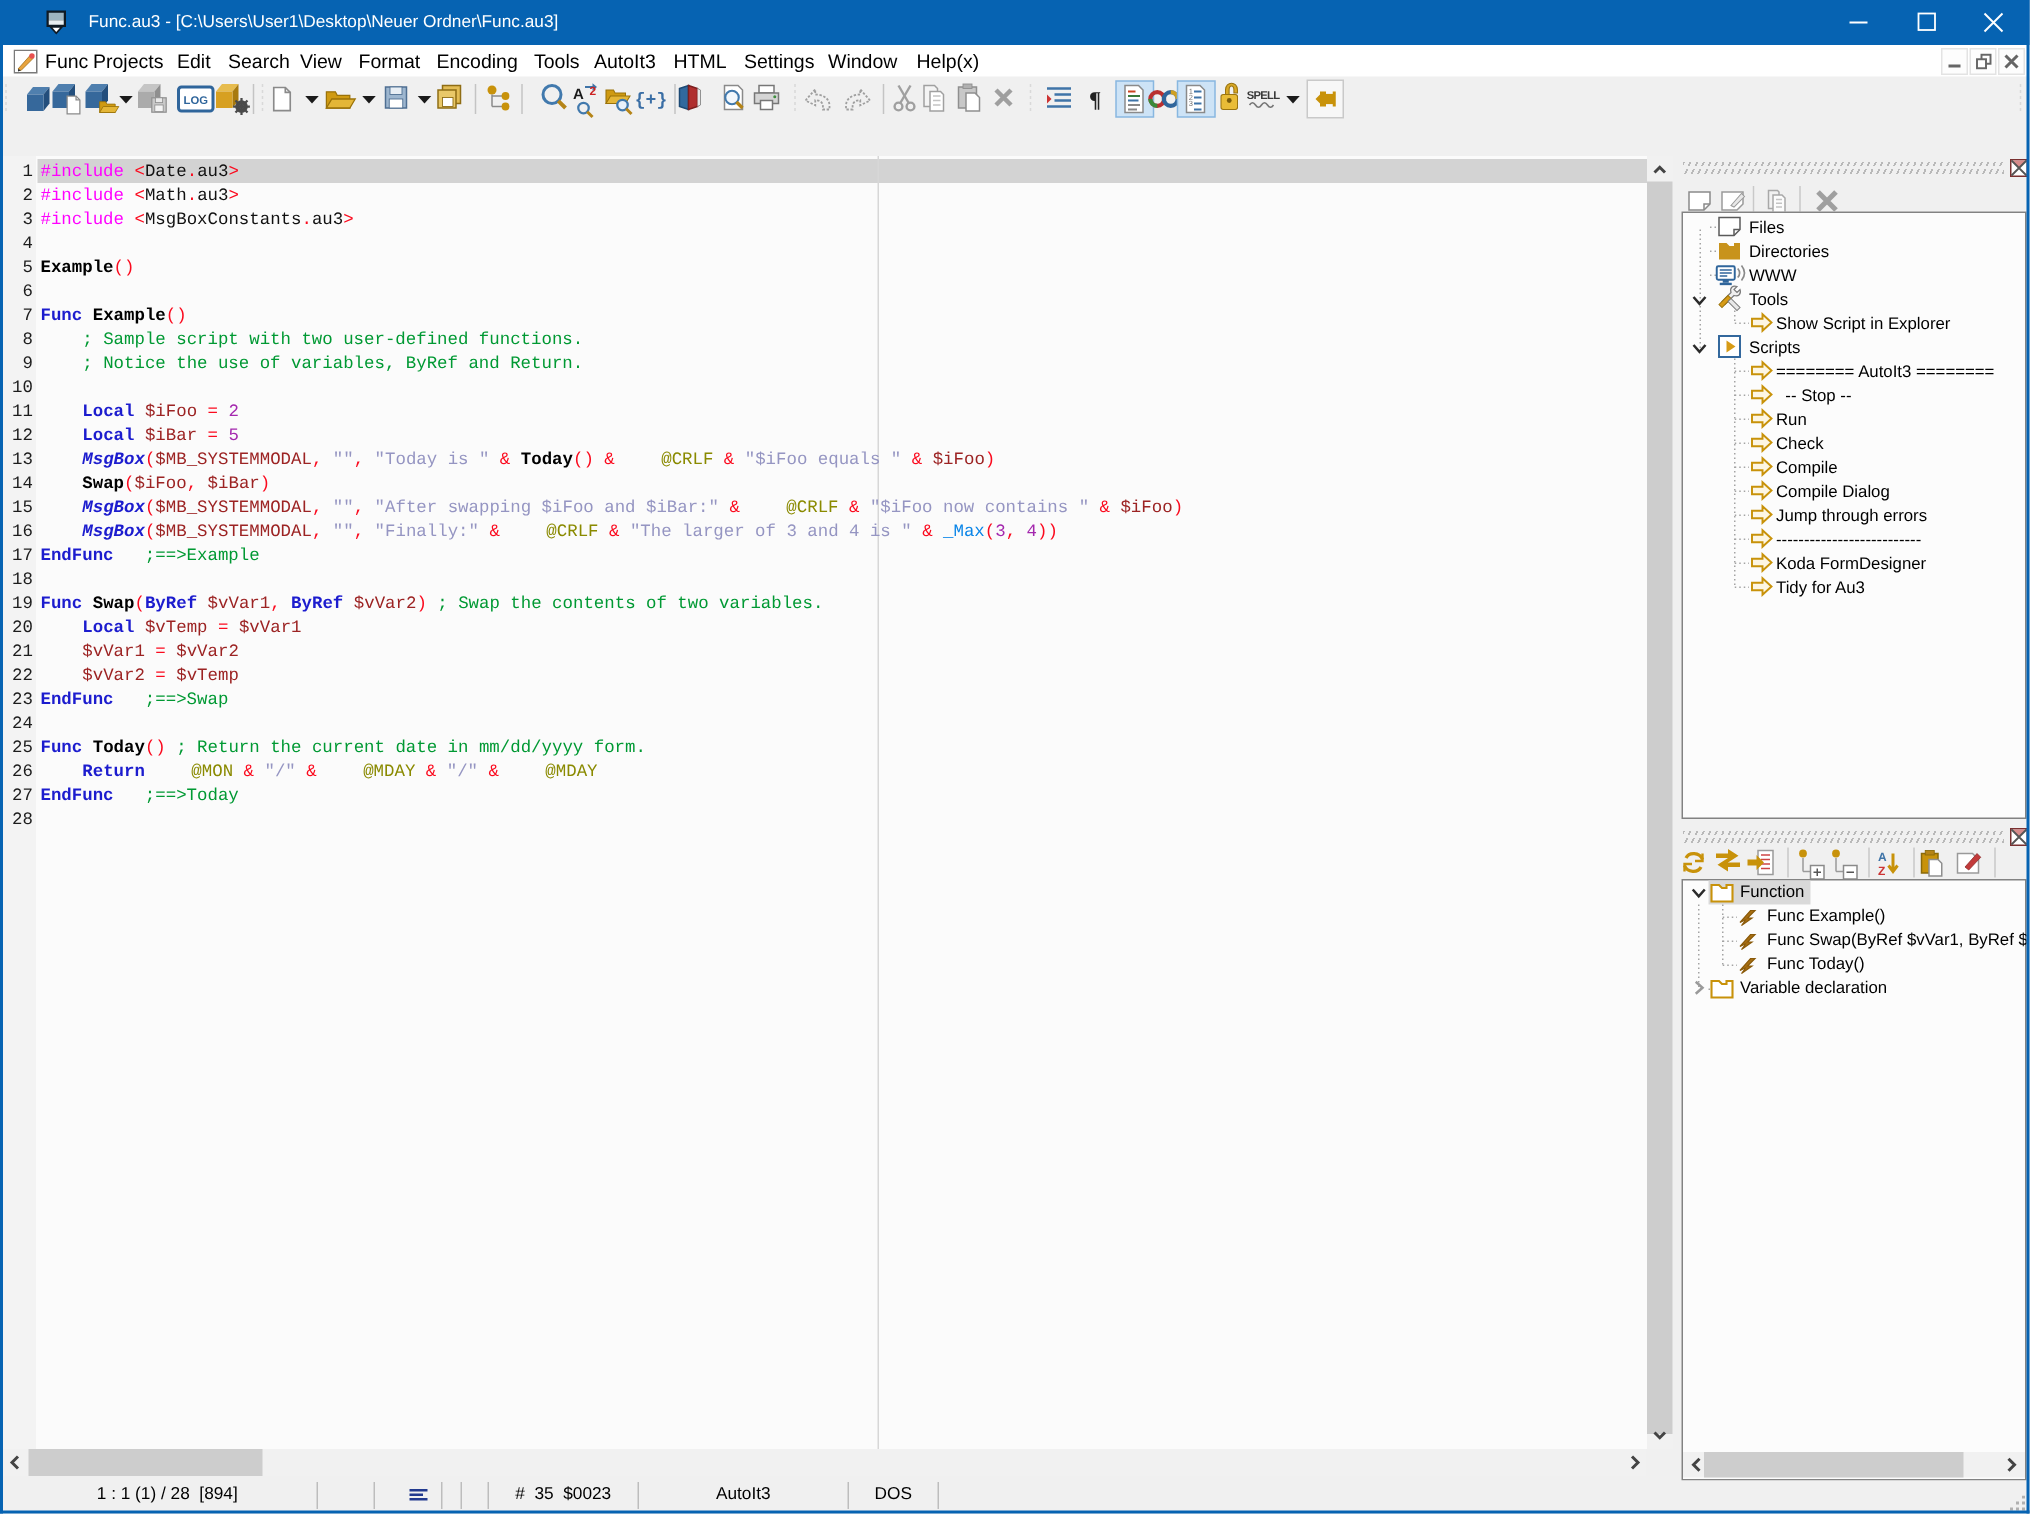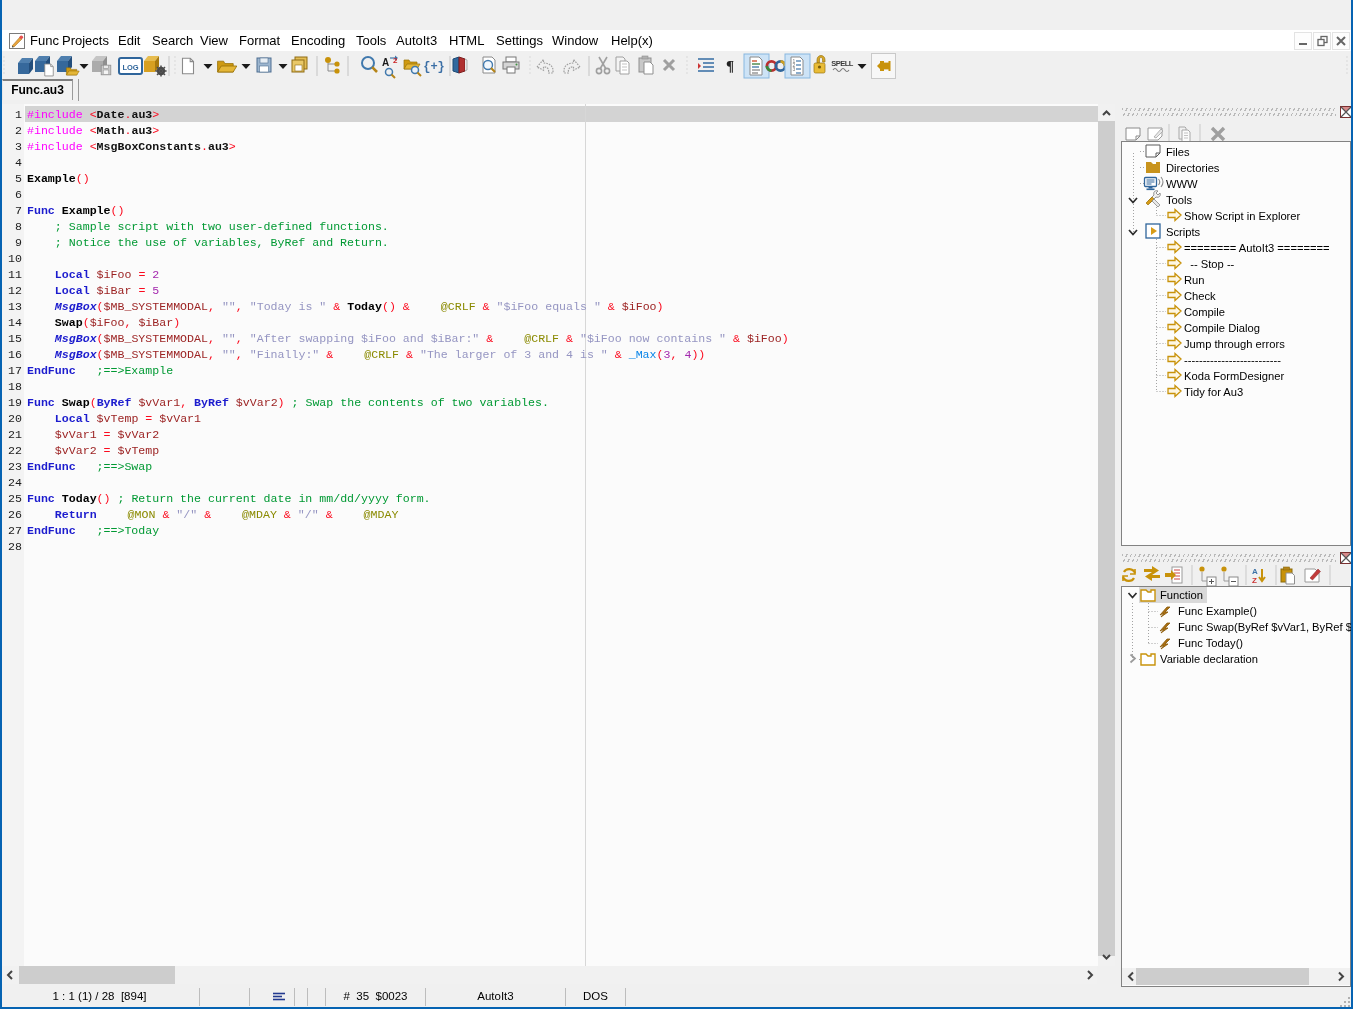--- a/index.html
+++ b/index.html
@@ -31,21 +31,21 @@
 #gutter { position:absolute; left:0px; top:3px; width:20px; background:#f3f3f3; text-align:right;
   font-family:"Liberation Mono",monospace; font-size:11.6px; line-height:16px; color:#1c1c1c; }
 #gutterbg { position:absolute; left:0; top:0; width:22px; height:862px; background:#f3f3f3; }
 #caretline { position:absolute; left:23px; top:2px; width:1073px; height:16px; background:#d3d3d3; }
 #edgeline { position:absolute; left:583px; top:0; width:1px; height:862px; background:#d7d7d7; }
 #code { position:absolute; left:25px; top:3px; font-family:"Liberation Mono",monospace;
   font-size:11.6px; line-height:16px; color:#111; white-space:pre; }
 .k { color:#1c1cce; font-weight:bold; }
 .f { color:#000000; font-weight:bold; }
 .p { color:#ff00ff; }
-.i { color:#111111; font-weight:bold; }
+.i { color:#111111; font-weight:normal; }
 .c { color:#009933; }
 .s { color:#9595c2; }
 .o { color:#fb0a1e; }
 .v { color:#9c2323; }
 .n { color:#a428ae; }
 .m { color:#8a8a00;padding-left:24px; }
 .b { color:#1c1cce; font-weight:bold; font-style:italic; }
 .u { color:#0a85e8; text-decoration:none; }
 
 
@@ -67,20 +67,35 @@
 
 
 #bl { left:0; top:0; width:2px; height:1009px; background:#0663b2; }
 #br { left:1351px; top:0; width:2px; height:1009px; background:#0663b2; }
 #bb { left:0; top:1007px; width:1353px; height:2px; background:#0663b2; }
 </style>
 </head>
 <body>
 <div id="win">
 
+  <div id="titlebar" class="abs">
+    <svg class="abs" style="left:29px;top:6px" width="18" height="18" viewBox="0 0 18 18">
+      <rect x="2" y="1" width="13" height="11" fill="#0f1a24"></rect>
+      <rect x="3.5" y="2.5" width="10" height="5" fill="#9db4c0"></rect>
+      <rect x="3.5" y="7.5" width="10" height="3" fill="#e8eef1"></rect>
+      <path d="M4 12 L13 12 L8.5 17 Z" fill="#0f1a24"></path>
+      <path d="M6 12.5 L11 12.5 L8.5 15.3 Z" fill="#ffffff"></path>
+    </svg>
+    <div id="title-text" class="abs">Func.au3 - [C:\Users\User1\Desktop\Neuer Ordner\Func.au3]</div>
+    <svg class="abs" style="left:1217px;top:0" width="136" height="30" viewBox="0 0 136 30">
+      <line x1="16" y1="15" x2="28" y2="15" stroke="#fff" stroke-width="1.2"></line>
+      <rect x="62" y="9" width="11" height="11" fill="none" stroke="#fff" stroke-width="1.2"></rect>
+      <path d="M106 9 L118 21 M118 9 L106 21" stroke="#fff" stroke-width="1.3"></path>
+    </svg>
+  </div>
 
   <div id="menubar" class="abs">
     <svg class="abs" style="left:9px;top:3px" width="17" height="17" viewBox="0 0 17 17">
       <rect x="0.5" y="0.5" width="15" height="15" fill="#fff" stroke="#7a7a7a"></rect>
       <path d="M3 13 L11 4 L13 6 L5 14 Z" fill="#e8a33d" stroke="#9a6a14" stroke-width="0.5"></path>
       <circle cx="12.3" cy="4.3" r="1.8" fill="#e85050"></circle>
       <path d="M3 13 L5 14 L3 14.6 Z" fill="#333"></path>
     </svg>
     <span class="mi" style="left:30px">Func</span>
     <span class="mi" style="left:62px">Projects</span>
@@ -339,24 +354,20 @@
       <path d="M-6 0 L-2 -4 L-2 4 Z" fill="#c8920a"></path>
       <rect x="-3" y="-5" width="4" height="10" fill="#c8920a"></rect>
       <rect x="1" y="-3.4" width="5" height="6.8" fill="#c8920a"></rect>
       <rect x="5.5" y="-5" width="2" height="10" fill="#c8920a"></rect>
     </g>
     <line x1="4" y1="4" x2="4" y2="24" stroke="#d9d9d9" stroke-dasharray="2 2"></line>
     <line x1="1347" y1="4" x2="1347" y2="24" stroke="#d9d9d9" stroke-dasharray="2 2"></line>
   </svg>
   </div>
 
-  <div id="tabbar" class="abs">
-    <div id="tab1">Func.au3</div>
-    <div id="tabsep"></div>
-  </div>
 
   <div id="editor" class="abs">
     <div id="gutterbg"></div>
     <div id="caretline"></div>
     <div id="edgeline"></div>
     <pre id="gutter">1
 2
 3
 4
 5
@@ -645,21 +656,21 @@
 
     <div class="abs sb" style="left:6px;top:864px;width:228px;height:17px"></div>
     <div class="sbthumb" style="left:20px;top:864px;width:173px;height:17px"></div>
     <svg class="abs" style="left:6px;top:864px" width="228" height="17" viewBox="0 0 228 17">
       <path d="M11 4.5 L7 8.5 L11 12.5" fill="none" stroke="#444" stroke-width="2"></path>
       <path d="M217 4.5 L221 8.5 L217 12.5" fill="none" stroke="#444" stroke-width="2"></path>
     </svg>
   </div>
 
   <div id="statusbar" class="abs">
-    <div class="scell" style="left:0;width:200px">
+    <div class="scell" style="left:12px;width:200px">
         <div class="stext">1 : 1 (1) / 28&nbsp;&nbsp;[894]</div>
       </div>
     <div class="scell" style="left:200px;width:50px"></div>
     <div class="scell" style="left:250px;width:45px">
       <svg style="position:absolute;left:22px;top:4px" width="14" height="11" viewBox="0 0 14 11">
         <line x1="1" y1="1.5" x2="13" y2="1.5" stroke="#223a8f" stroke-width="1.6"></line>
         <line x1="1" y1="4.5" x2="10" y2="4.5" stroke="#223a8f" stroke-width="1.6"></line>
         <line x1="1" y1="7.5" x2="13" y2="7.5" stroke="#223a8f" stroke-width="1.6"></line>
       </svg>
     </div>

